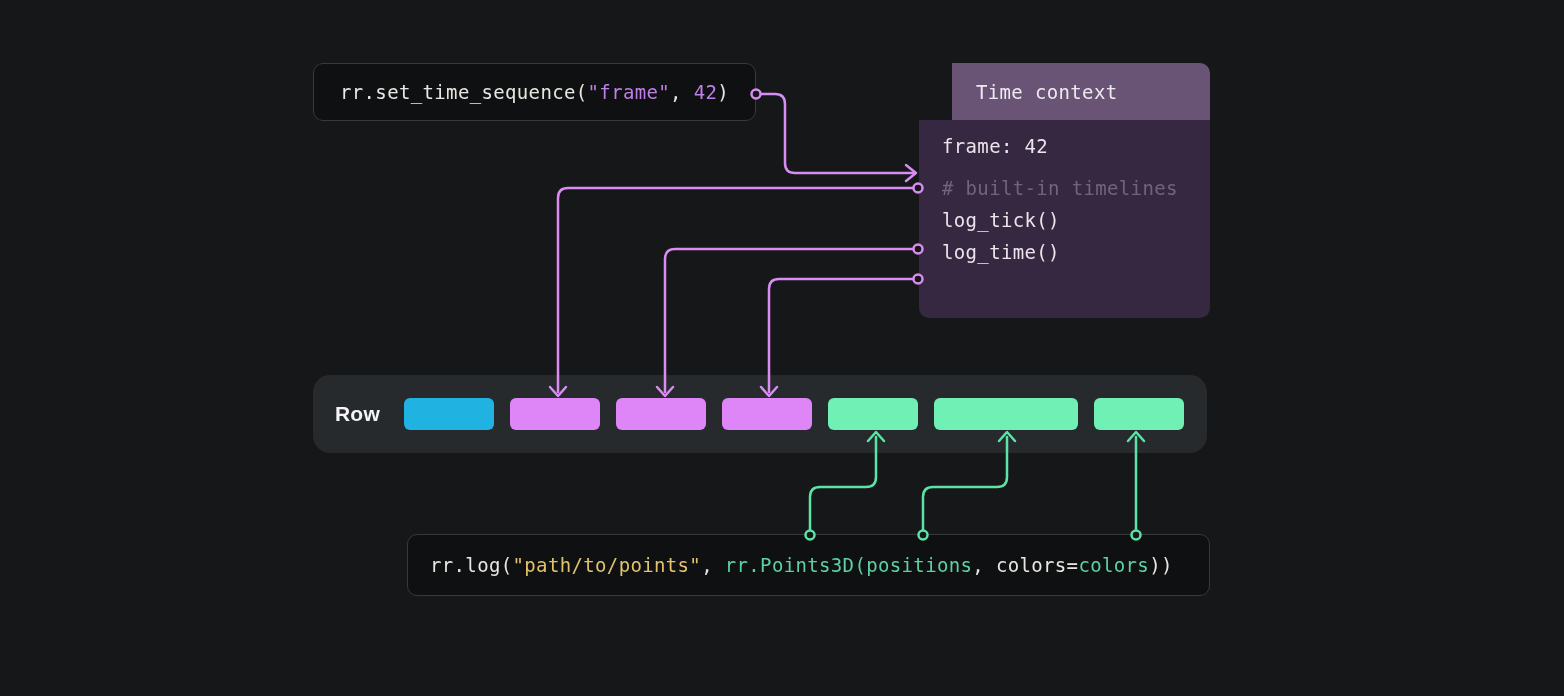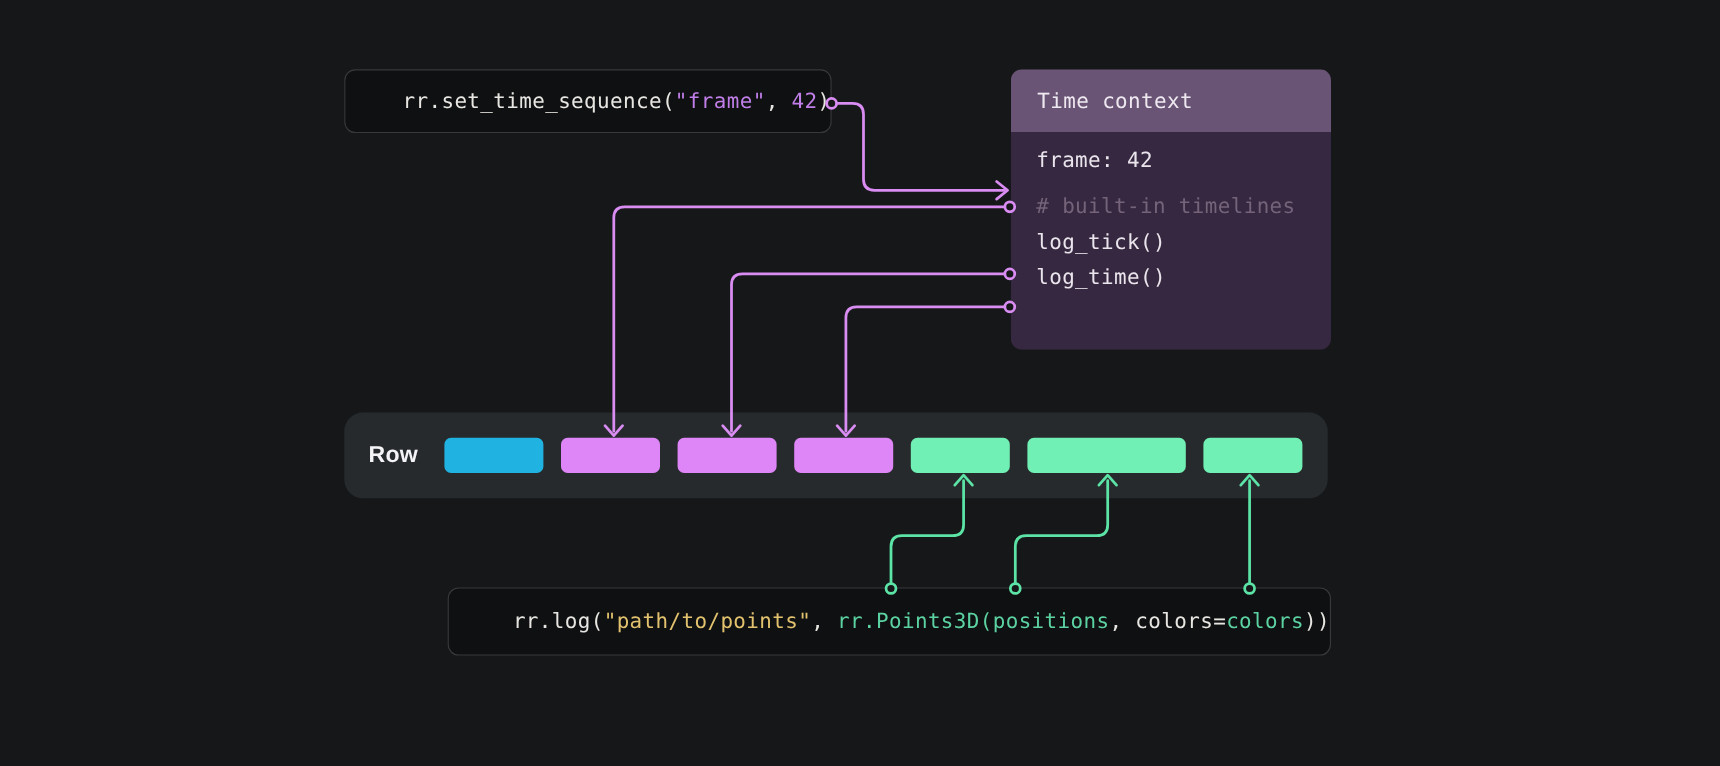--- a/index.html
+++ b/index.html
@@ -11,37 +11,36 @@
   
   .code-box{
     position:absolute;box-sizing:border-box;
     background:var(--code-box-bg,#0f1011);
     border:1px solid var(--code-box-border,#37393c);
     border-radius:10px;
     display:flex;align-items:center;
     font-size:19px;letter-spacing:.35px;
     color:var(--code-text,#e8e6e2);
     white-space:pre;
-    justify-content:flex-end;
   }
   #set-time-box{left:313px;top:63px;width:443px;height:58px;padding-left:26px;}
   #log-box{left:407px;top:534px;width:803px;height:62px;padding-left:22px;}
   .c-default{color:var(--code-text,#e8e6e2);}
   .c-purple{color:var(--purple,#c07fe8);}
   .c-yellow{color:var(--yellow,#e2c26e);}
   .c-teal{color:var(--teal,#5cd2a2);}
   
   #time-panel{
     position:absolute;left:919px;top:63px;width:291px;height:255px;
     border-radius:10px;overflow:hidden;
   }
   #time-panel-header{
     height:57px;background:var(--panel-header-bg,#6a5476);
     display:flex;align-items:center;padding-left:24px;
-    color:#eee9f0;font-size:19px;letter-spacing:.35px;
+    color:#eee9f0;font-size:19px;letter-spacing:.35px;margin-left:33px;
   }
   #time-panel-body{
     height:198px;background:var(--panel-body-bg,#362840);
     padding:10px 0 0 23px;box-sizing:border-box;
   }
   .tc-line{
     height:32px;display:flex;align-items:center;
     font-size:19px;letter-spacing:.35px;white-space:pre;
     color:#eae5ec;
   }

